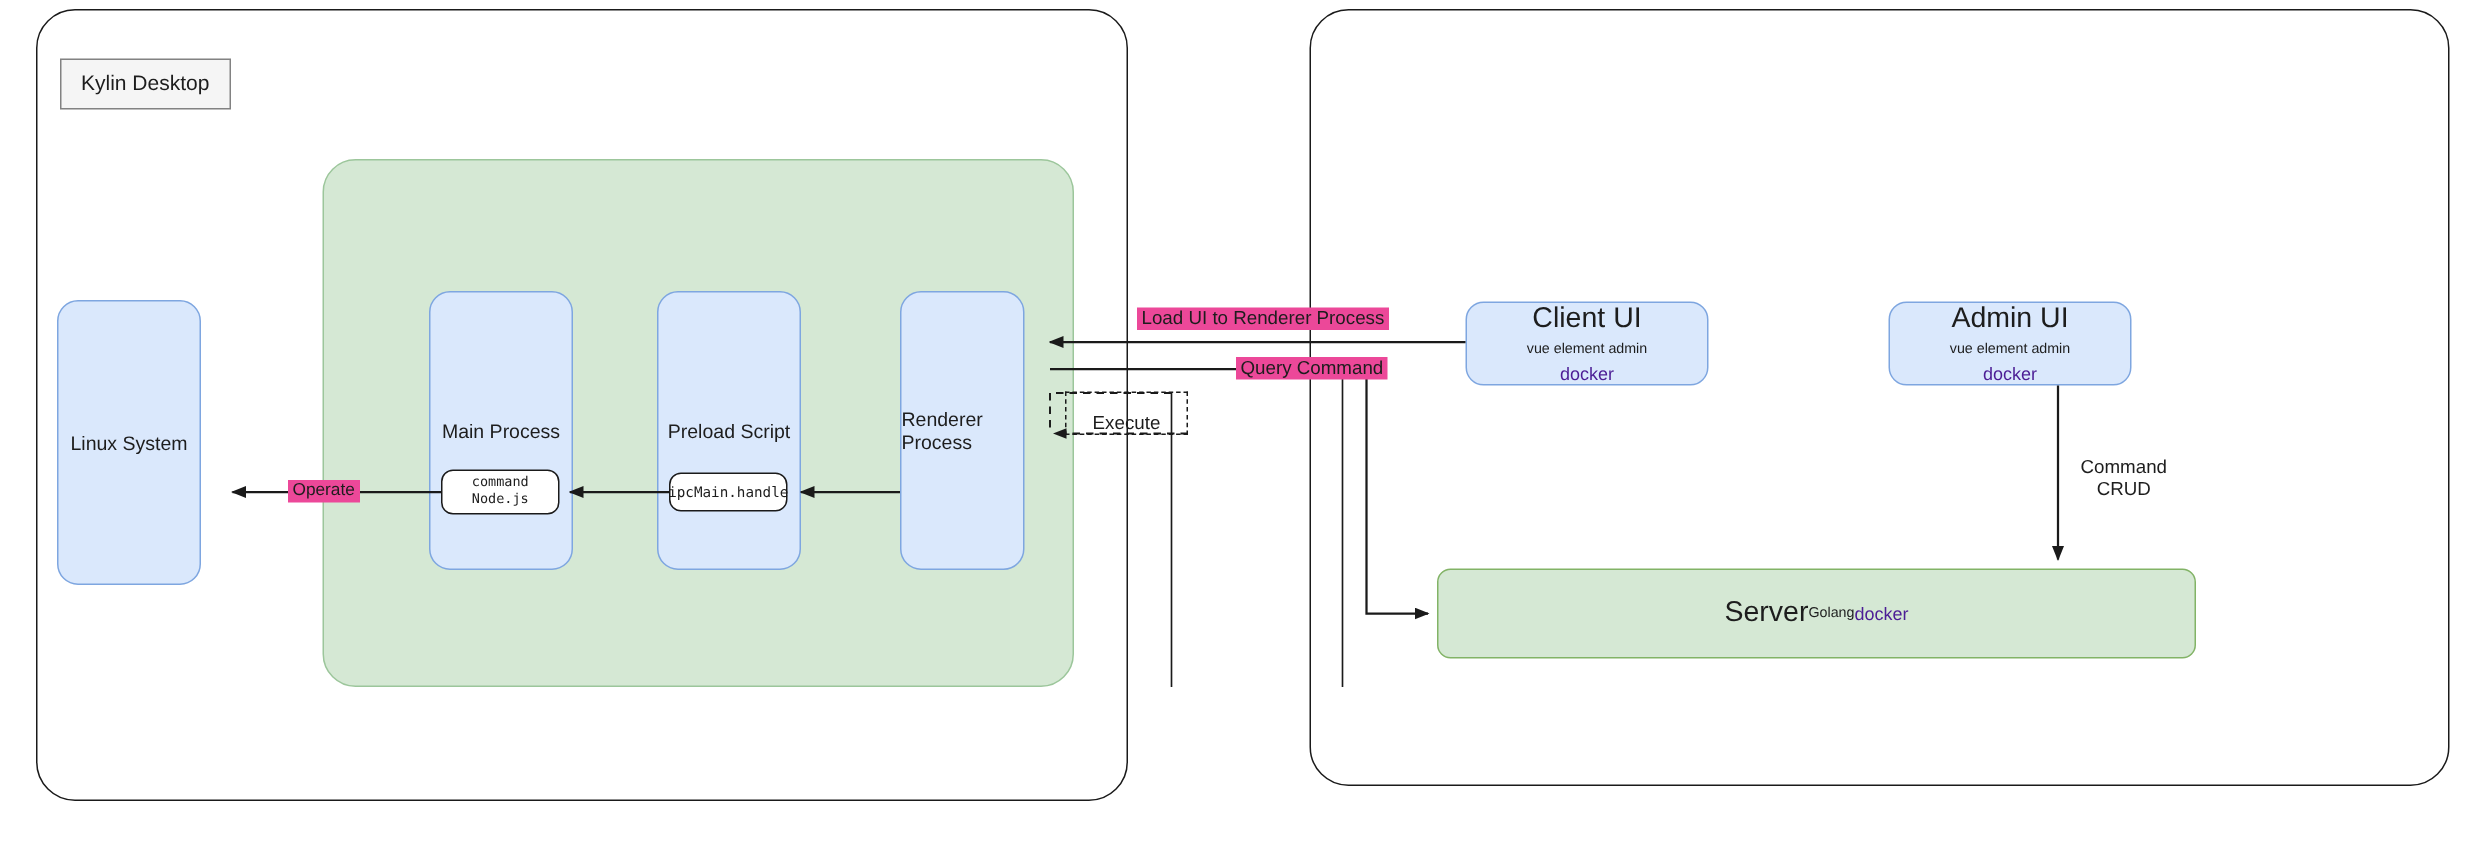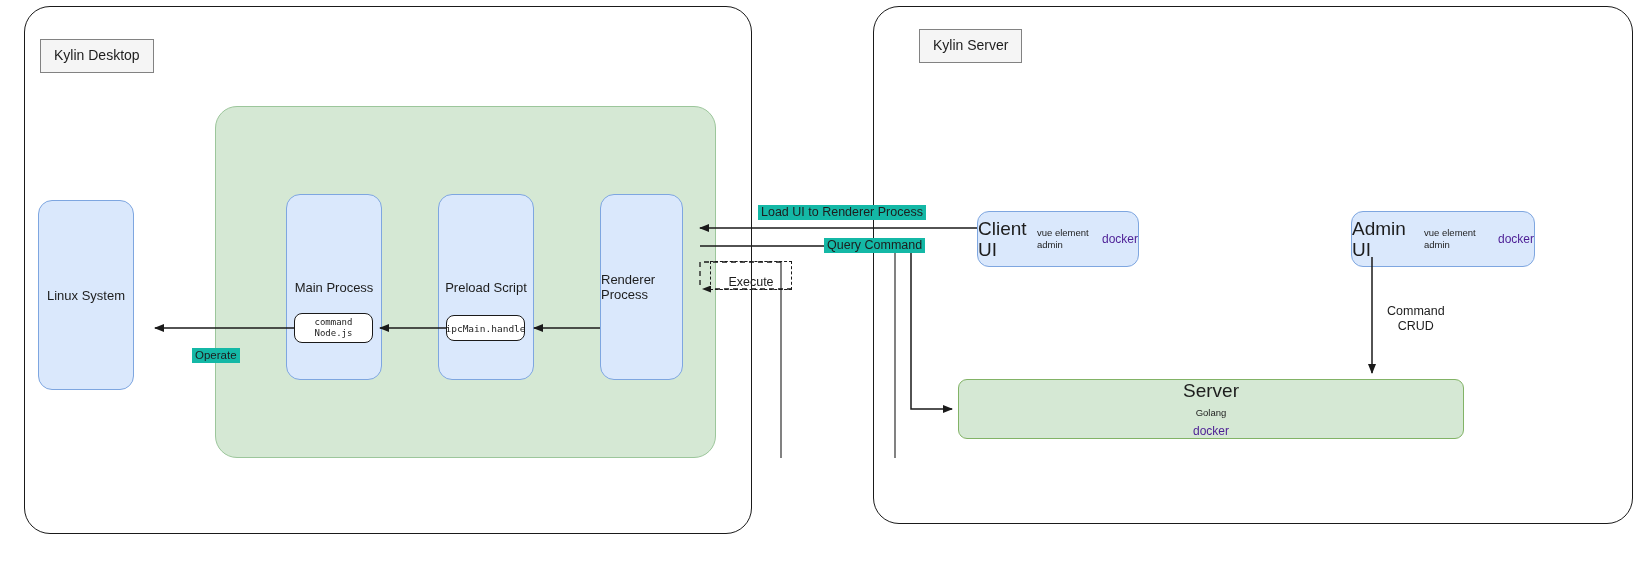--- a/index.html
+++ b/index.html
@@ -70,45 +70,44 @@
     color: #1d1d1d;
   }
   #linux-system-node    { left: 38px;  top: 200px; width: 96px; height: 190px; font-size: 13px; }
   #main-process-node    { left: 286px; top: 194px; width: 96px;  height: 186px; font-size: 13px; }
   #preload-script-node  { left: 438px; top: 194px; width: 96px;  height: 186px; font-size: 13px; }
   #renderer-process-node{ left: 600px; top: 194px; width: 83px;  height: 186px; font-size: 13px; }
   .node-blue .node-label { pointer-events: none; }
 
   
   .node-blue.stacked {
-    flex-direction: row;
-    justify-content: flex-end;
+    flex-direction: column;
+    justify-content: space-between;
     gap: 0px;
     border-radius: 12px;
-    margin-top: 10px;
   }
   #client-ui-node { left: 977px;  top: 201px; width: 162px; height: 56px; }
-  #admin-ui-node  { left: 1351px; top: 201px; width: 184px; height: 56px; }
+  #admin-ui-node  { left: 1259px; top: 201px; width: 162px; height: 56px; }
   .node-title  { font-size: 19px; line-height: 21px; color: #1d1d1d; }
   .node-sub    { font-size: 9.5px; line-height: 12px; color: #1d1d1d; }
   .node-sub2   { font-size: 12px; line-height: 14px; color: #4c1d95; }
 
   
   #server-node {
     position: absolute;
     left: 958px; top: 379px;
     width: 506px; height: 60px;
     background: #d5e8d4;
     border: 1px solid #82b366;
     border-radius: 9px;
     box-sizing: border-box;
     display: flex;
-    flex-direction: column;
+    flex-direction: row;
     align-items: center;
-    justify-content: space-between;
+    justify-content: center;
     color: #1d1d1d;
   }
   #server-node .node-title { font-size: 19px; line-height: 22px; }
 
   
   .chip {
     position: absolute;
     background: #ffffff;
     border: 1.2px solid #1a1a1a;
     border-radius: 8px;
@@ -143,25 +142,25 @@
     z-index: 4;
   }
 
   
   .edge-label {
     position: absolute;
     color: #1d1d1d;
     font-size: 12.5px;
     line-height: 15px;
     white-space: nowrap;
-    background: #14b8a6;
+    background: #ec4899;
     padding: 0 3px;
     z-index: 5;
   }
-  #label-operate        { left: 192px;  top: 320px; font-size: 11.5px; margin-top: 28px; }
+  #label-operate        { left: 192px;  top: 320px; font-size: 11.5px; }
   #label-load-ui        { left: 758px;  top: 205px; }
   #label-query-command  { left: 824px;  top: 238px; }
   #label-command-crud   { left: 1384px; top: 304px; text-align: center; background: transparent; }
 
   
   #connectors {
     position: absolute;
     left: 0; top: 0;
     width: 1648px; height: 562px;
     pointer-events: none;
@@ -172,21 +171,20 @@
 <body>
 
 <div id="canvas">
 
   <div class="container-box" id="kylin-desktop-container"></div>
   <div class="container-box" id="kylin-server-container"></div>
 
   <div id="electron-panel"></div>
 
   <div class="title-tag" id="kylin-desktop-title">Kylin Desktop</div>
-  <div class="title-tag" id="kylin-server-title">Kylin Server</div>
 
   <svg id="connectors" viewBox="0 0 1648 562" xmlns="http://www.w3.org/2000/svg">
     <defs>
       <marker id="arrow" markerWidth="10" markerHeight="8" refX="9" refY="4" orient="auto" markerUnits="userSpaceOnUse">
         <path d="M0,0 L10,4 L0,8 z" fill="#1a1a1a"></path>
       </marker>
       <marker id="arrow-sm" markerWidth="9" markerHeight="7" refX="8" refY="3.5" orient="auto" markerUnits="userSpaceOnUse">
         <path d="M0,0 L9,3.5 L0,7 z" fill="#1a1a1a"></path>
       </marker>
     </defs>

